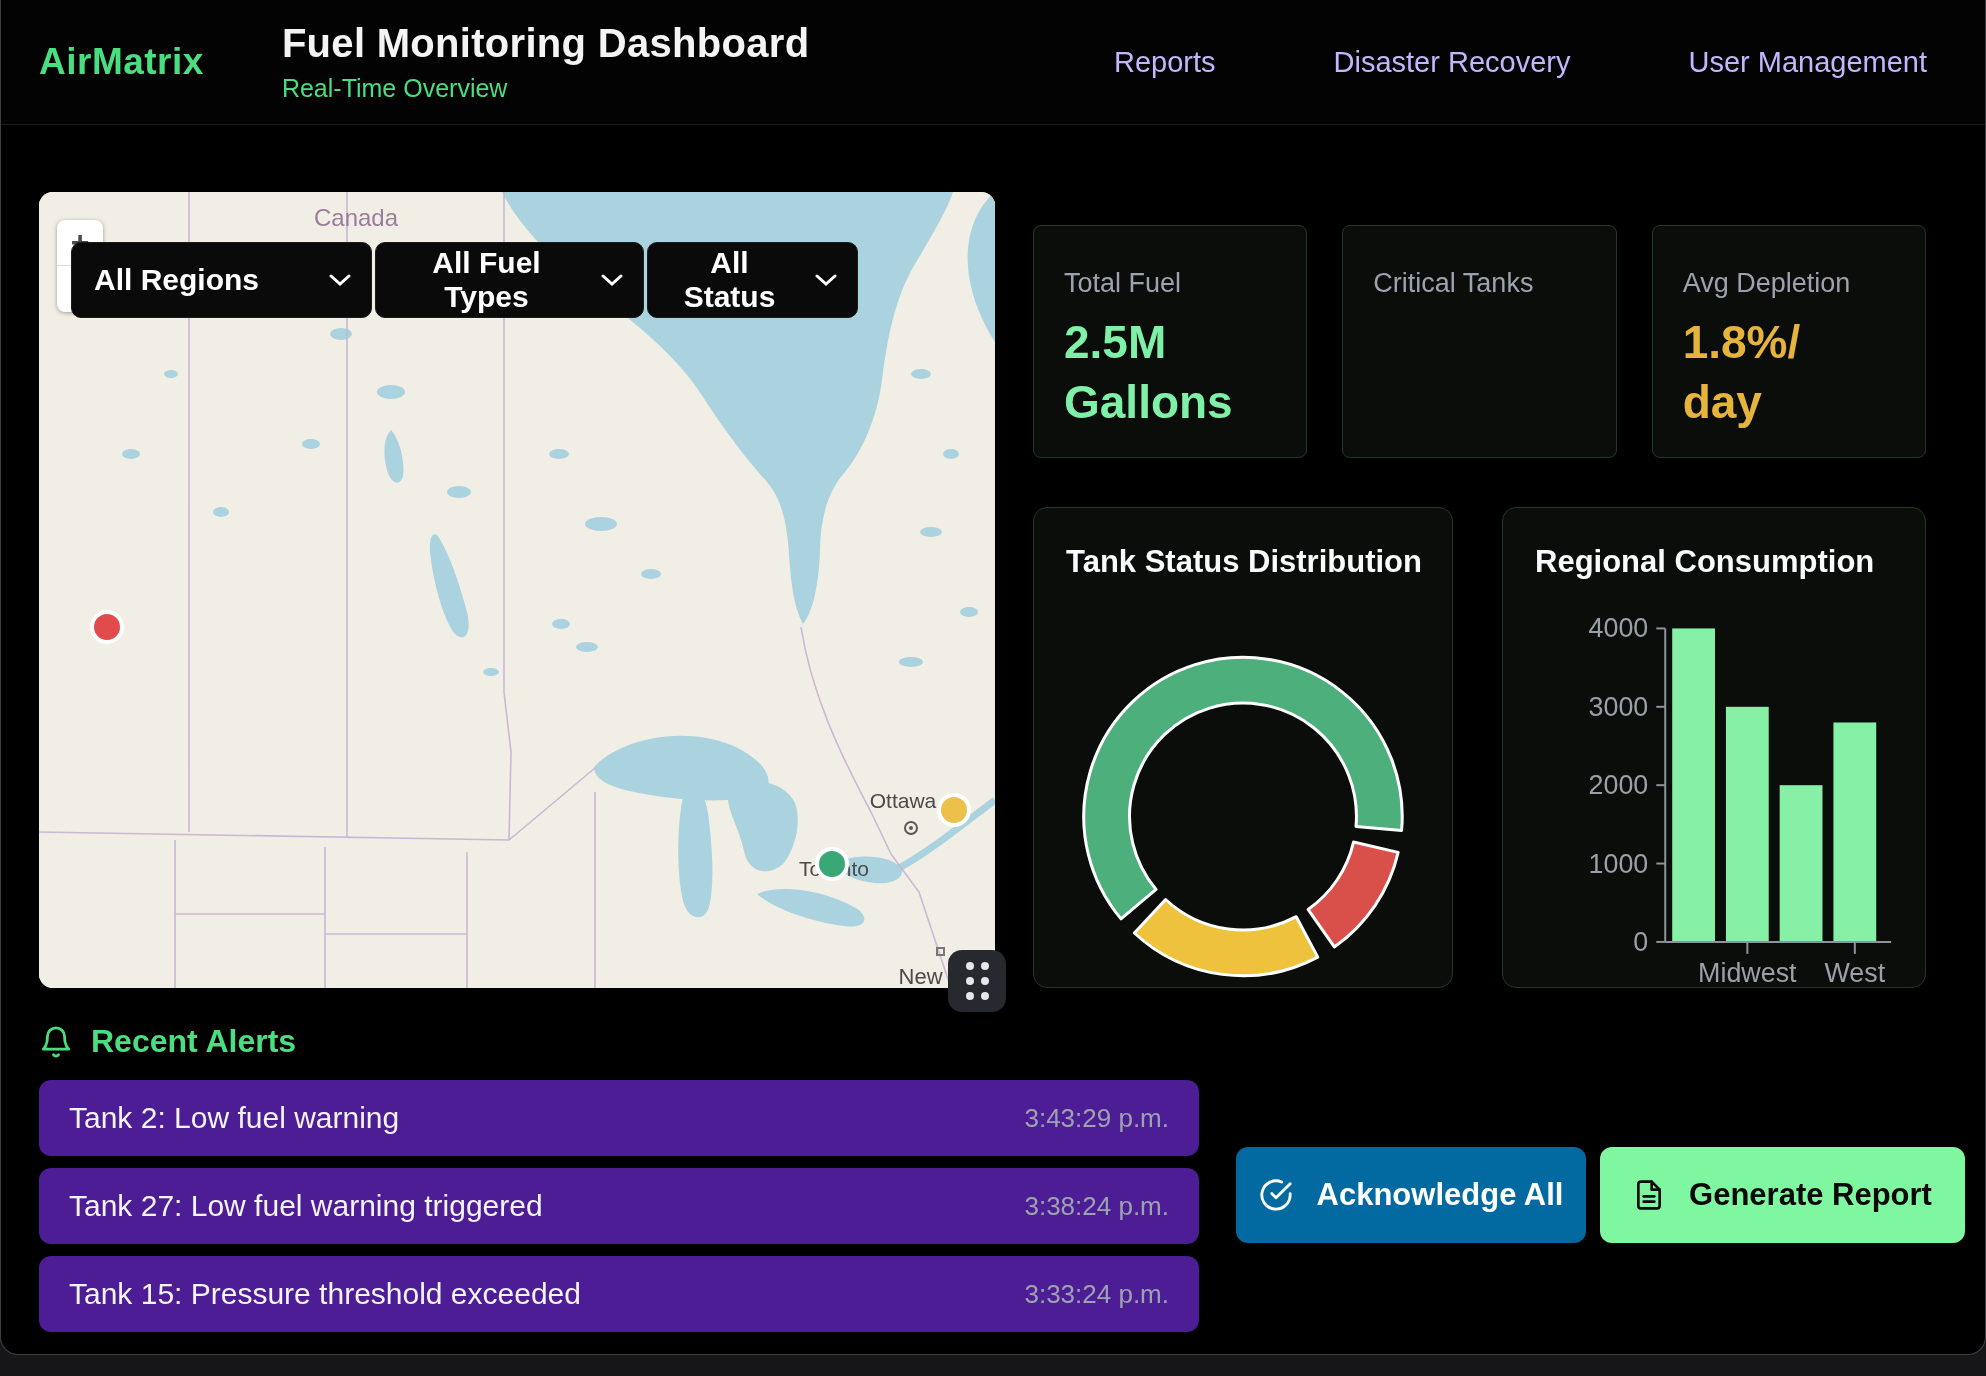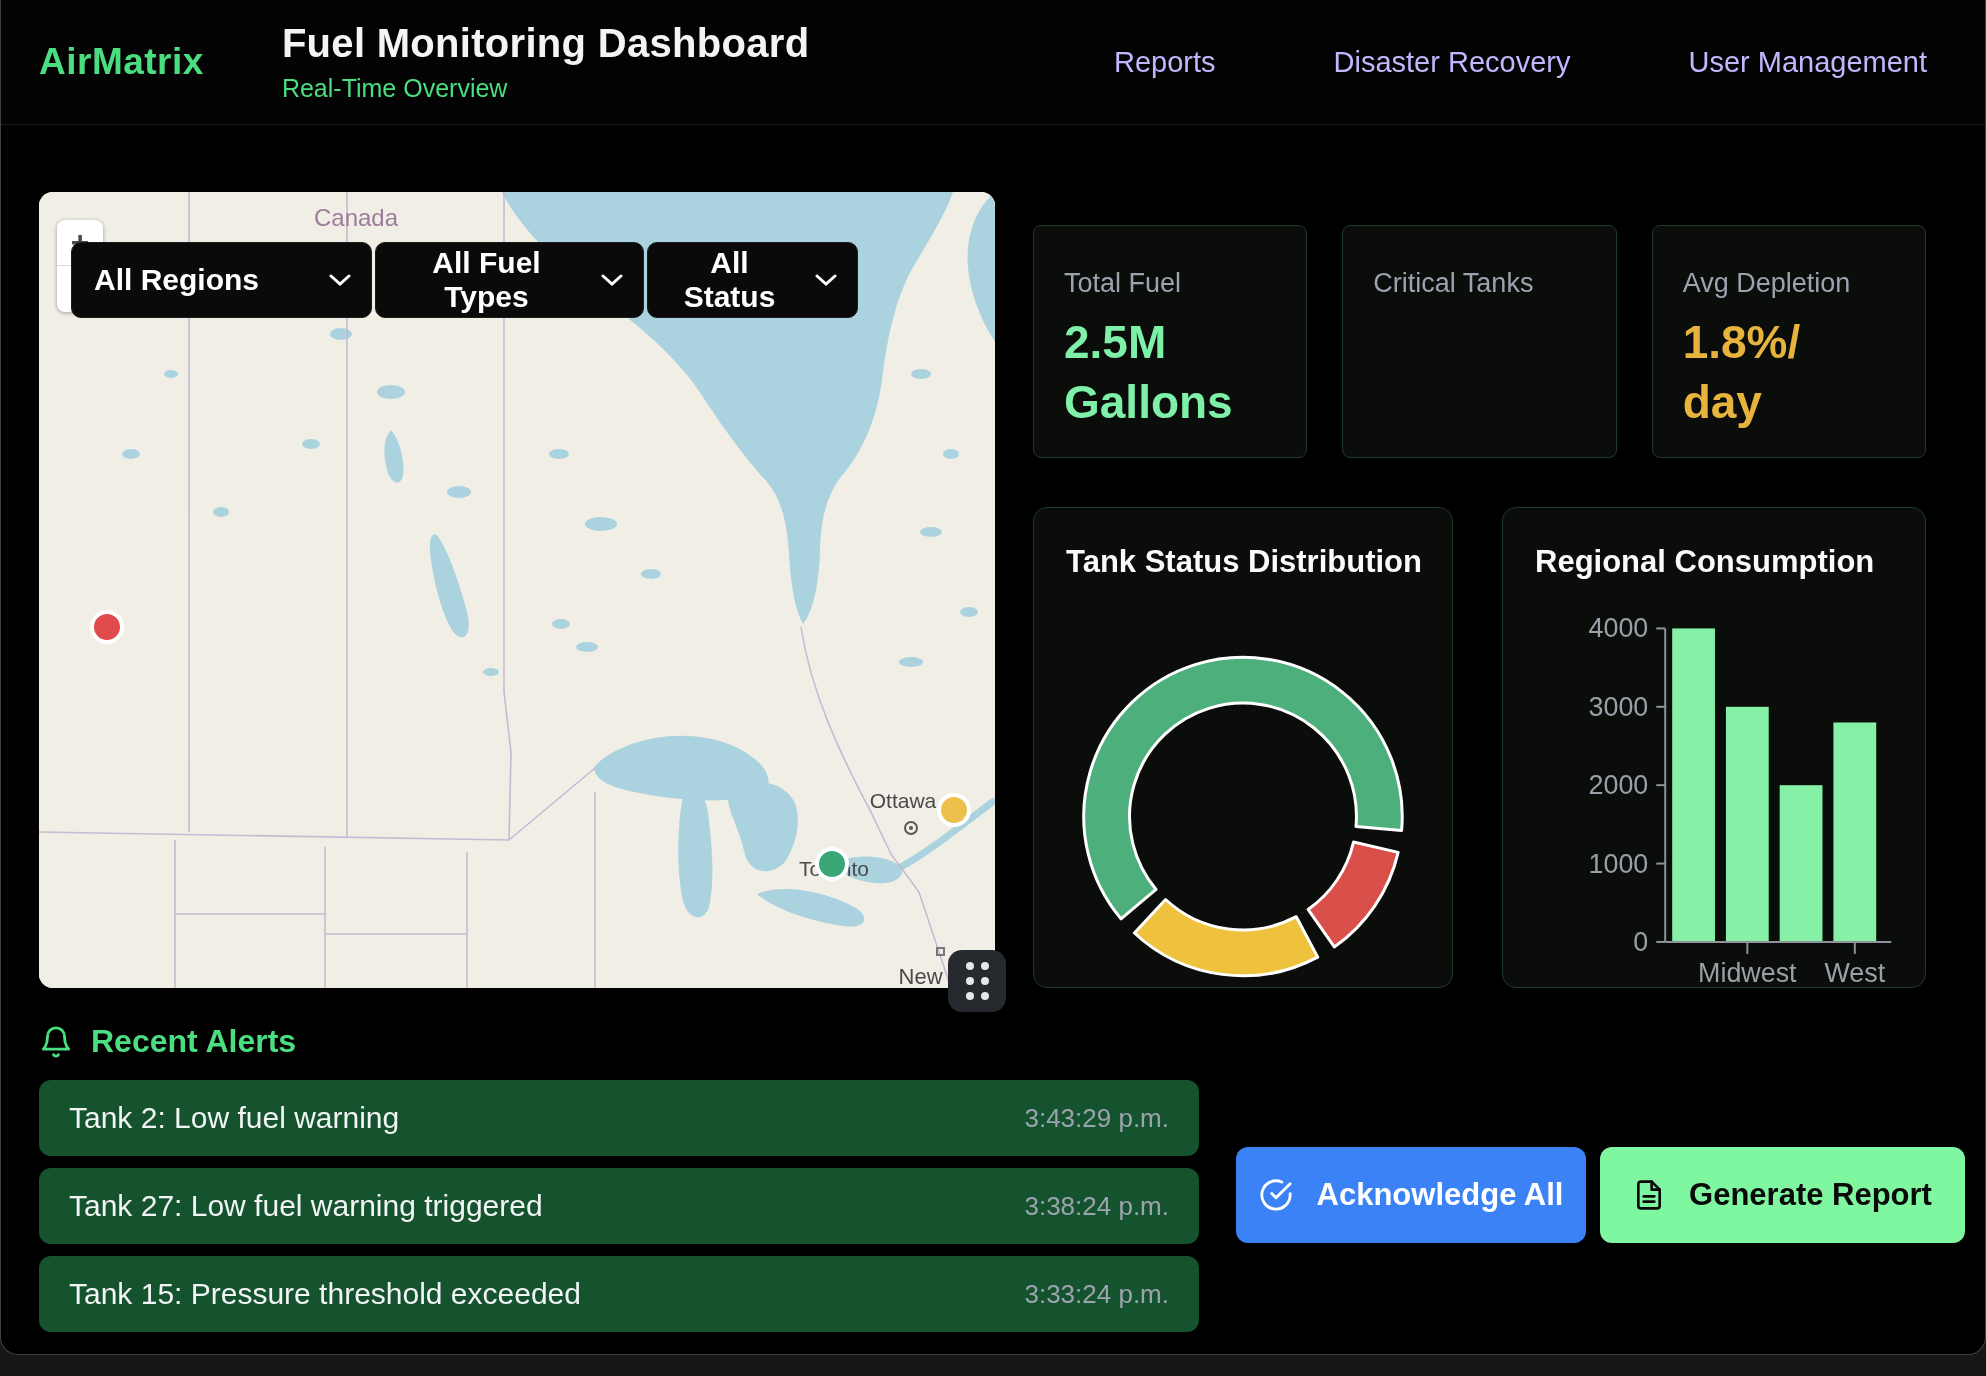--- a/index.html
+++ b/index.html
@@ -54,21 +54,21 @@
   .panel { background:#0b0d0b; border:1px solid #1e3a2a; border-radius:14px; position:relative;
     height:481px; }
   .panel.donut { width:420px; }
   .panel.bars { width:424px; }
   .panel h2 { position:absolute; left:32px; top:36px; font-size:31px; font-weight:bold; color:#f9fafb; }
   .panel svg { position:absolute; inset:0; }
 
   
   .alerts-head { position:absolute; left:38px; top:898px; display:flex; align-items:center; gap:18px; }
   .alerts-title { font-size:32px; font-weight:bold; color:#4ade80; }
-  .alert-row { position:absolute; left:38px; width:1160px; height:76px; background:#14532d;
+  .alert-row { position:absolute; left:38px; width:1160px; height:76px; background:#4c1d95;
     border-radius:12px; display:flex; align-items:center; justify-content:space-between;
     padding:0 30px; cursor:pointer; }
   .alert-text { font-size:30px; color:#f3f4f6; font-weight:500; }
   .alert-time { font-size:26px; color:#9ca3af; }
 
   
   .btn { position:absolute; top:1022px; height:96px; border:none; border-radius:12px;
     display:flex; align-items:center; justify-content:center; gap:24px; font-size:31px;
     font-weight:bold; cursor:pointer; font-family:inherit; }
   .btn.ack { left:1235px; width:350px; color:#fff; }
@@ -270,21 +270,21 @@
     </div>
     <div class="alert-row" style="top:1043px">
       <span class="alert-text">Tank 27: Low fuel warning triggered</span>
       <span class="alert-time">3:38:24 p.m.</span>
     </div>
     <div class="alert-row" style="top:1131px">
       <span class="alert-text">Tank 15: Pressure threshold exceeded</span>
       <span class="alert-time">3:33:24 p.m.</span>
     </div>
 
-    <button class="btn ack" style="background: #3b82f6;">
+    <button class="btn ack" style="background: #0369a1;">
       <svg width="34" height="34" viewBox="0 0 24 24" fill="none" stroke="#fff" stroke-width="2" stroke-linecap="round" stroke-linejoin="round">
           <path d="M22 11.08V12a10 10 0 1 1-5.93-9.14"></path>
           <polyline points="22 4 12 14.01 9 11.01"></polyline>
         </svg>
       <span>Acknowledge All</span>
     </button>
     <button class="btn gen" style="background: rgb(127, 247, 160);">
       <svg width="32" height="34" viewBox="0 0 24 24" fill="none" stroke="#0a0a0a" stroke-width="2" stroke-linecap="round" stroke-linejoin="round">
           <path d="M14 2H6a2 2 0 0 0-2 2v16a2 2 0 0 0 2 2h12a2 2 0 0 0 2-2V8z"></path>
           <polyline points="14 2 14 8 20 8"></polyline>

